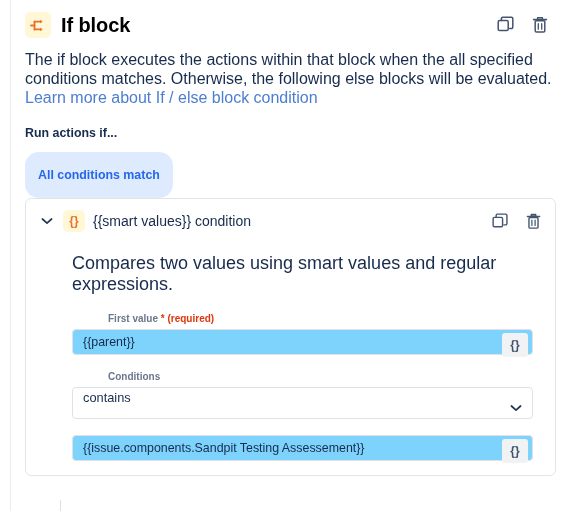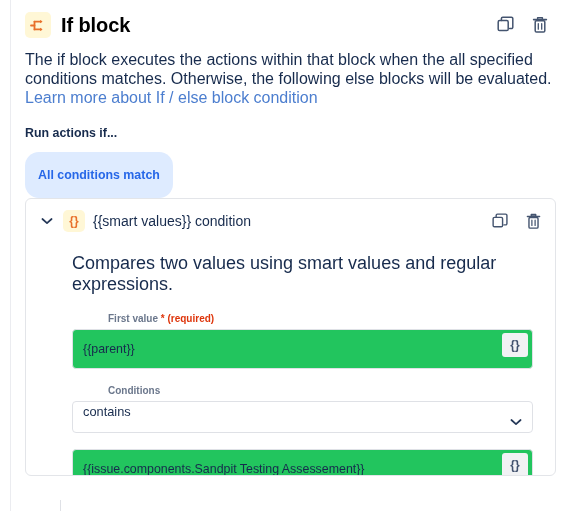--- a/index.html
+++ b/index.html
@@ -190,24 +190,24 @@
     padding-left: 36px;
   }
   .req { color: #de350b; font-weight: 700; }
 
   .field-wrap {
     position: relative;
     margin-bottom: 16px;
   }
   .text-input {
     width: 100%;
-    height: 40px;
+    height: 26px;
     border: 1px solid #dfe1e6;
     border-radius: 4px;
-    background: #22c55e;
+    background: #7dd3fc;
     font-family: "Liberation Sans", sans-serif;
     font-size: 12.4px;
     color: #172b4d;
     padding: 0 40px 0 10px;
     outline: none;
   }
   .smart-btn {
     position: absolute;
     right: 5px;
     top: 4px;

